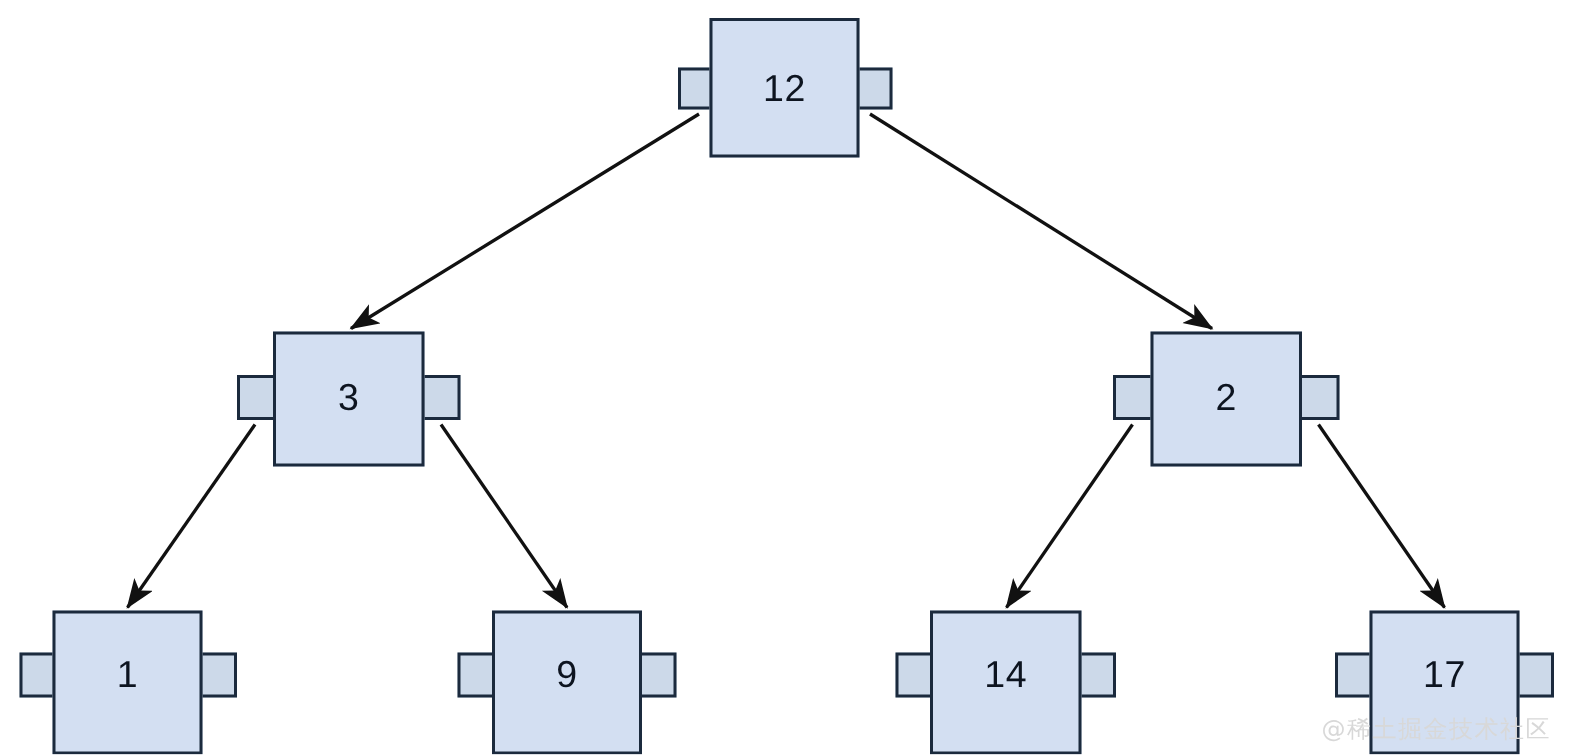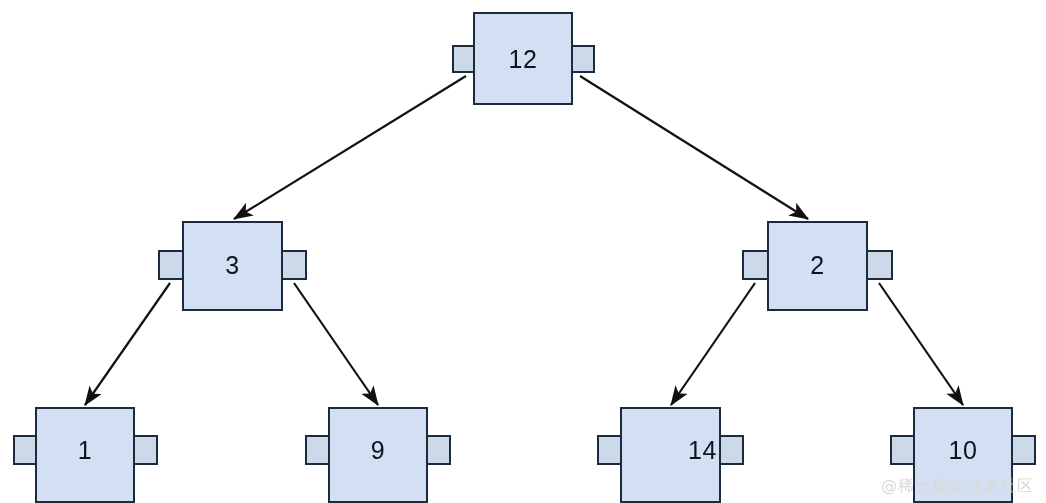--- a/index.html
+++ b/index.html
@@ -113,24 +113,24 @@
       <div class="node">
         <div class="node-tab" style="left: 305px; top: 435px; width: 25px; height: 30px; background: rgb(204, 217, 233); border-color: rgb(27, 42, 61);"></div>
         <div class="node-tab" style="left: 426px; top: 435px; width: 25px; height: 30px; background: rgb(204, 217, 233); border-color: rgb(27, 42, 61);"></div>
         <div class="node-box" style="left: 328px; top: 407px; width: 100px; height: 96px; background: rgb(211, 223, 242); border-color: rgb(27, 42, 61);"></div>
         <div class="node-label" style="left: 328px; top: 435px; width: 100px; height: 30px; color: rgb(13, 20, 32);">9</div>
       </div>
       <div class="node">
         <div class="node-tab" style="left: 597px; top: 435px; width: 25px; height: 30px; background: rgb(204, 217, 233); border-color: rgb(27, 42, 61);"></div>
         <div class="node-tab" style="left: 719px; top: 435px; width: 25px; height: 30px; background: rgb(204, 217, 233); border-color: rgb(27, 42, 61);"></div>
         <div class="node-box" style="left: 620px; top: 407px; width: 101px; height: 96px; background: rgb(211, 223, 242); border-color: rgb(27, 42, 61);"></div>
-        <div class="node-label" style="left: 652px; top: 435px; width: 101px; height: 30px; color: rgb(13, 20, 32);">14</div>
+        <div class="node-label" style="left: 620px; top: 435px; width: 101px; height: 30px; color: rgb(13, 20, 32);">14</div>
       </div>
       <div class="node">
         <div class="node-tab" style="left: 890px; top: 435px; width: 25px; height: 30px; background: rgb(204, 217, 233); border-color: rgb(27, 42, 61);"></div>
         <div class="node-tab" style="left: 1011px; top: 435px; width: 25px; height: 30px; background: rgb(204, 217, 233); border-color: rgb(27, 42, 61);"></div>
         <div class="node-box" style="left: 913px; top: 407px; width: 100px; height: 96px; background: rgb(211, 223, 242); border-color: rgb(27, 42, 61);"></div>
-        <div class="node-label" style="left: 913px; top: 435px; width: 100px; height: 30px; color: rgb(13, 20, 32);">10</div>
+        <div class="node-label" style="left: 913px; top: 435px; width: 100px; height: 30px; color: rgb(13, 20, 32);">17</div>
       </div>
     </div>
 
   <div class="watermark">@稀土掘金技术社区</div>
 </div>
 
 </body></html>

